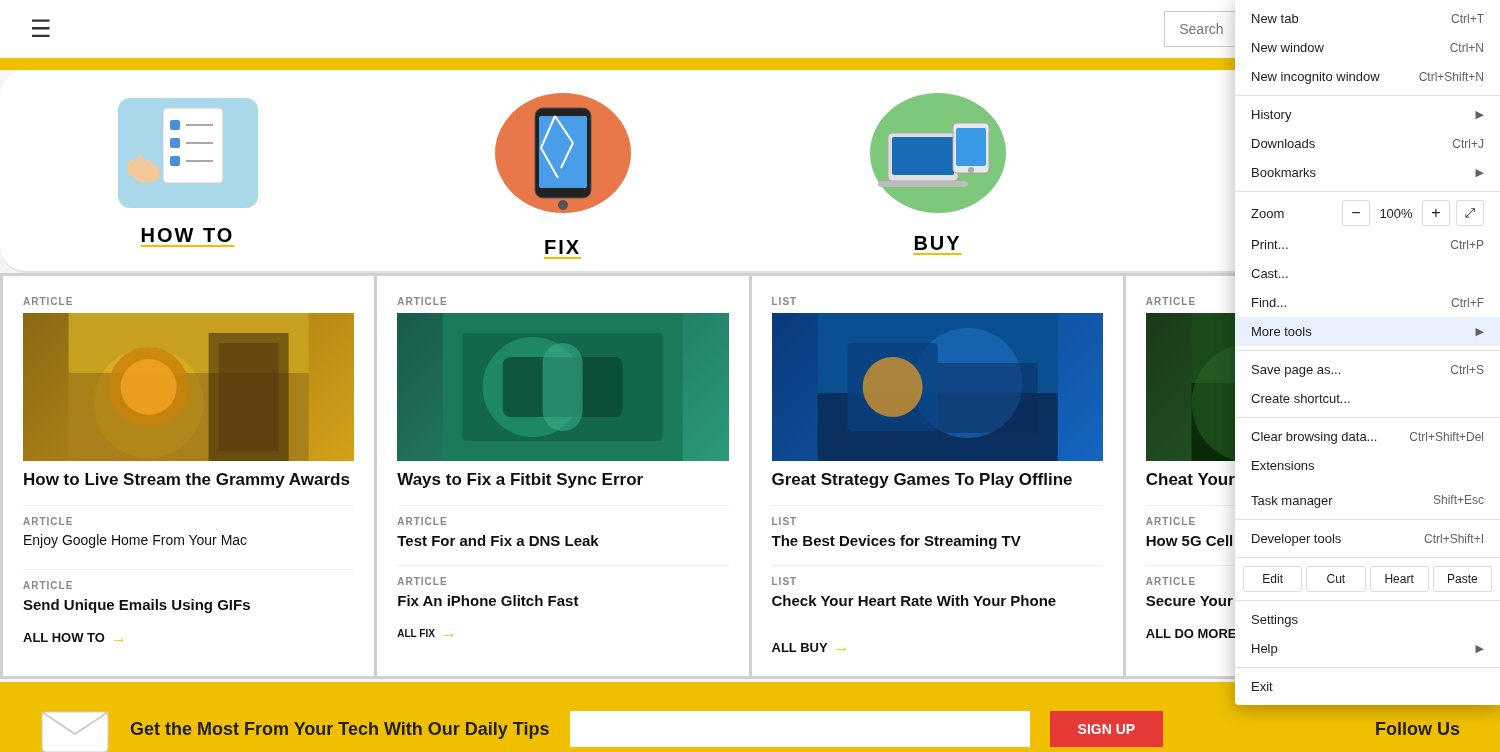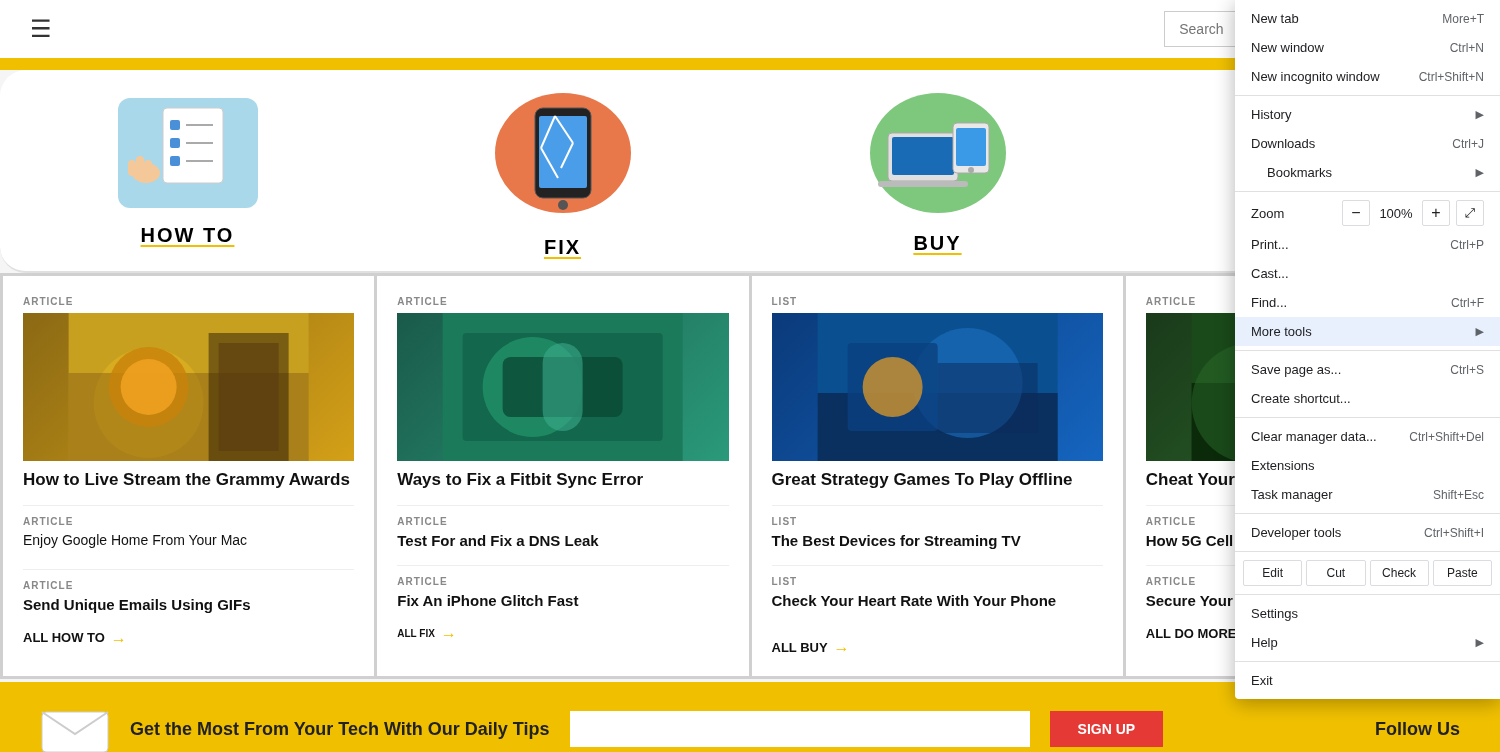--- a/index.html
+++ b/index.html
@@ -221,42 +221,42 @@
   <div style="font-size:18px; font-weight:bold; color:#222; white-space:nowrap;">Get the Most From Your Tech With Our Daily Tips</div>
   <input type="email" style="border: none; padding: 10px 16px; font-size: 14px; flex: 1 1 0%; max-width: 460px; outline: none;">
   <button style="background:#e53935; color:white; border:none; padding:10px 28px; font-size:14px; font-weight:bold; cursor:pointer; white-space:nowrap;">SIGN UP</button>
   <div style="font-size:18px; font-weight:bold; color:#222; margin-left:auto; white-space:nowrap;">Follow Us</div>
 </div>
 
 <div style="position:fixed; top:0; right:0; background:white; width:265px; box-shadow:0 4px 20px rgba(0,0,0,0.3); z-index:1000; font-size:13px; color:#202124; padding:4px 0; border-radius:0 0 0 4px;">
 
   <div style="display:flex; justify-content:space-between; align-items:center; padding:7px 16px; cursor:pointer;">
     <span>New tab</span>
-    <span style="color:#5f6368; font-size:12px;">More+T</span>
+    <span style="color:#5f6368; font-size:12px;">Ctrl+T</span>
   </div>
   <div style="display:flex; justify-content:space-between; align-items:center; padding:7px 16px; cursor:pointer;">
     <span>New window</span>
     <span style="color:#5f6368; font-size:12px;">Ctrl+N</span>
   </div>
   <div style="display:flex; justify-content:space-between; align-items:center; padding:7px 16px; cursor:pointer;">
     <span>New incognito window</span>
     <span style="color:#5f6368; font-size:12px;">Ctrl+Shift+N</span>
   </div>
 
   <hr style="border:none; border-top:1px solid #e0e0e0; margin:4px 0;">
 
   <div style="display:flex; justify-content:space-between; align-items:center; padding:7px 16px; cursor:pointer;">
     <span>History</span>
     <span style="color:#5f6368; font-size:11px;">▶</span>
   </div>
   <div style="display:flex; justify-content:space-between; align-items:center; padding:7px 16px; cursor:pointer;">
     <span>Downloads</span>
     <span style="color:#5f6368; font-size:12px;">Ctrl+J</span>
   </div>
-  <div style="display:flex; justify-content:space-between; align-items:center; padding:7px 16px; cursor:pointer;margin-left:16px;">
+  <div style="display:flex; justify-content:space-between; align-items:center; padding:7px 16px; cursor:pointer;">
     <span>Bookmarks</span>
     <span style="color:#5f6368; font-size:11px;">▶</span>
   </div>
 
   <hr style="border:none; border-top:1px solid #e0e0e0; margin:4px 0;">
 
   <div style="display:flex; align-items:center; padding:4px 16px; gap:4px;">
     <span style="flex:1;">Zoom</span>
     <button style="border:1px solid #dadce0; background:white; width:28px; height:26px; cursor:pointer; font-size:16px; display:flex; align-items:center; justify-content:center; color:#202124; border-radius:2px; padding:0;">−</button>
     <span style="font-size:13px; color:#202124; min-width:44px; text-align:center;">100%</span>
@@ -288,45 +288,45 @@
     <span style="color:#5f6368; font-size:12px;">Ctrl+S</span>
   </div>
   <div style="display:flex; justify-content:space-between; align-items:center; padding:7px 16px; cursor:pointer;">
     <span>Create shortcut...</span>
     <span></span>
   </div>
 
   <hr style="border:none; border-top:1px solid #e0e0e0; margin:4px 0;">
 
   <div style="display:flex; justify-content:space-between; align-items:center; padding:7px 16px; cursor:pointer;">
-    <span>Clear manager data...</span>
+    <span>Clear browsing data...</span>
     <span style="color:#5f6368; font-size:12px;">Ctrl+Shift+Del</span>
   </div>
   <div style="display:flex; justify-content:space-between; align-items:center; padding:7px 16px; cursor:pointer;">
     <span>Extensions</span>
     <span></span>
   </div>
-  <div style="display:flex; justify-content:space-between; align-items:center; padding:7px 16px; cursor:pointer;">
+  <div style="display:flex; justify-content:space-between; align-items:flex-start; padding:7px 16px; cursor:pointer;margin-top:6px;">
     <span>Task manager</span>
     <span style="color:#5f6368; font-size:12px;">Shift+Esc</span>
   </div>
 
   <hr style="border:none; border-top:1px solid #e0e0e0; margin:4px 0;">
 
   <div style="display:flex; justify-content:space-between; align-items:center; padding:7px 16px; cursor:pointer;">
     <span>Developer tools</span>
     <span style="color:#5f6368; font-size:12px;">Ctrl+Shift+I</span>
   </div>
 
   <hr style="border:none; border-top:1px solid #e0e0e0; margin:4px 0;">
 
   <div style="display:flex; padding:4px 8px; gap:4px;">
     <button style="flex:1; border:1px solid #dadce0; background:white; padding:5px; cursor:pointer; font-size:12px; color:#202124; border-radius:2px;">Edit</button>
     <button style="flex:1; border:1px solid #dadce0; background:white; padding:5px; cursor:pointer; font-size:12px; color:#202124; border-radius:2px;">Cut</button>
-    <button style="flex:1; border:1px solid #dadce0; background:white; padding:5px; cursor:pointer; font-size:12px; color:#202124; border-radius:2px;">Check</button>
+    <button style="flex:1; border:1px solid #dadce0; background:white; padding:5px; cursor:pointer; font-size:12px; color:#202124; border-radius:2px;">Heart</button>
     <button style="flex:1; border:1px solid #dadce0; background:white; padding:5px; cursor:pointer; font-size:12px; color:#202124; border-radius:2px;">Paste</button>
   </div>
 
   <hr style="border:none; border-top:1px solid #e0e0e0; margin:4px 0;">
 
   <div style="display:flex; justify-content:space-between; align-items:center; padding:7px 16px; cursor:pointer;">
     <span>Settings</span>
     <span></span>
   </div>
   <div style="display:flex; justify-content:space-between; align-items:center; padding:7px 16px; cursor:pointer;">

